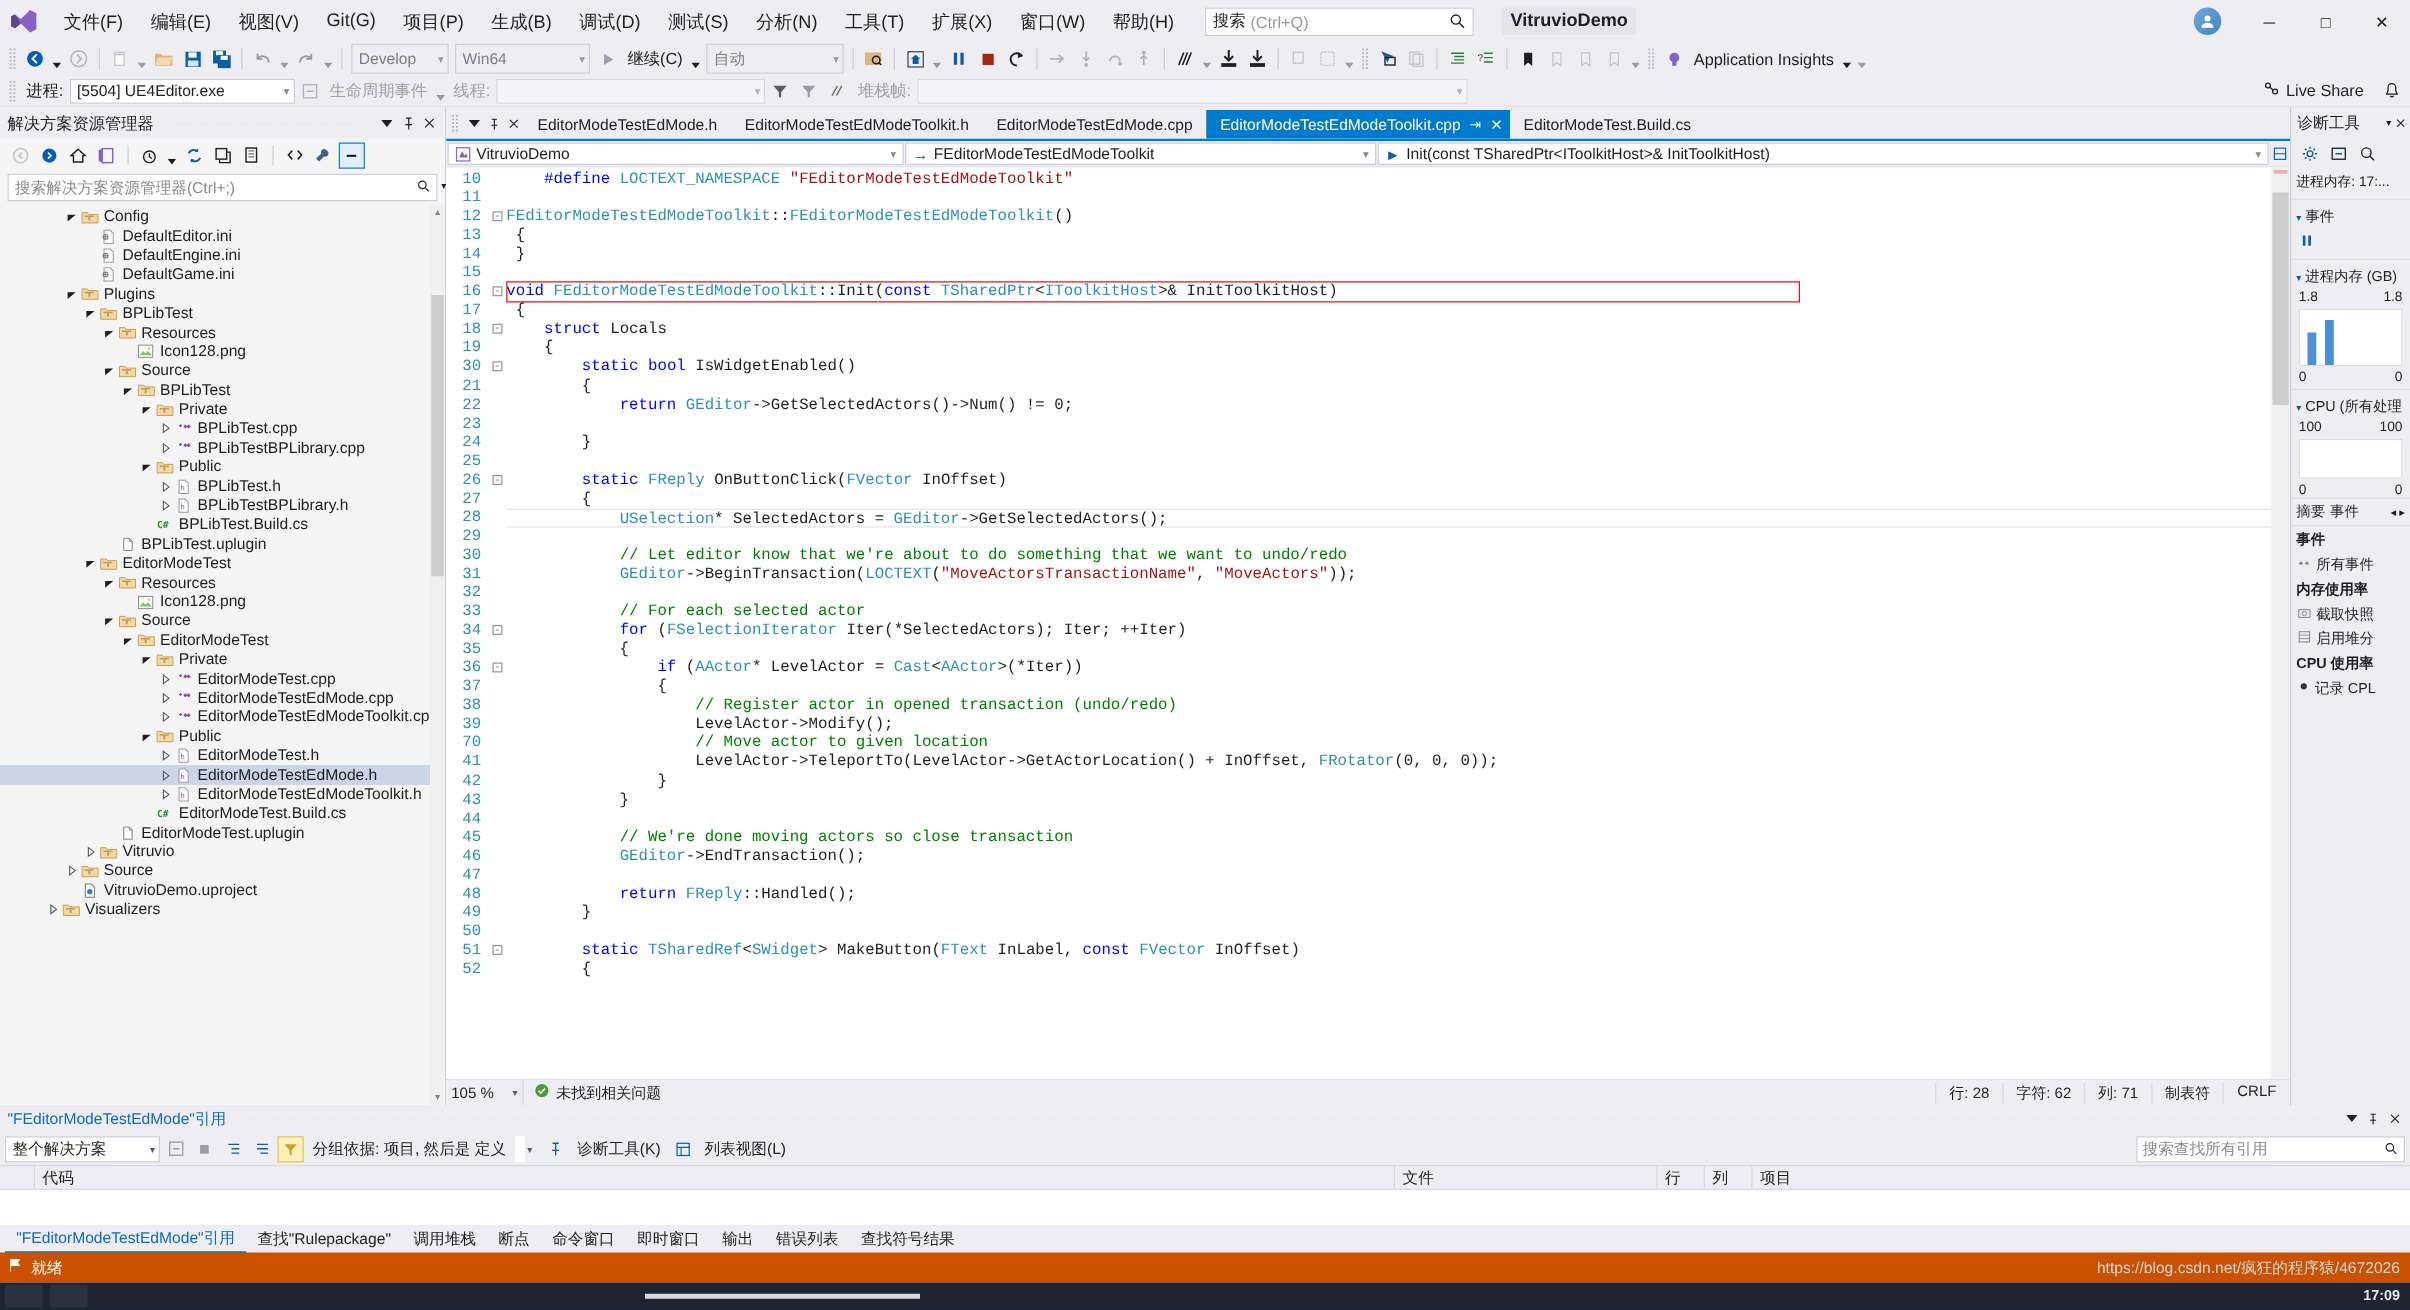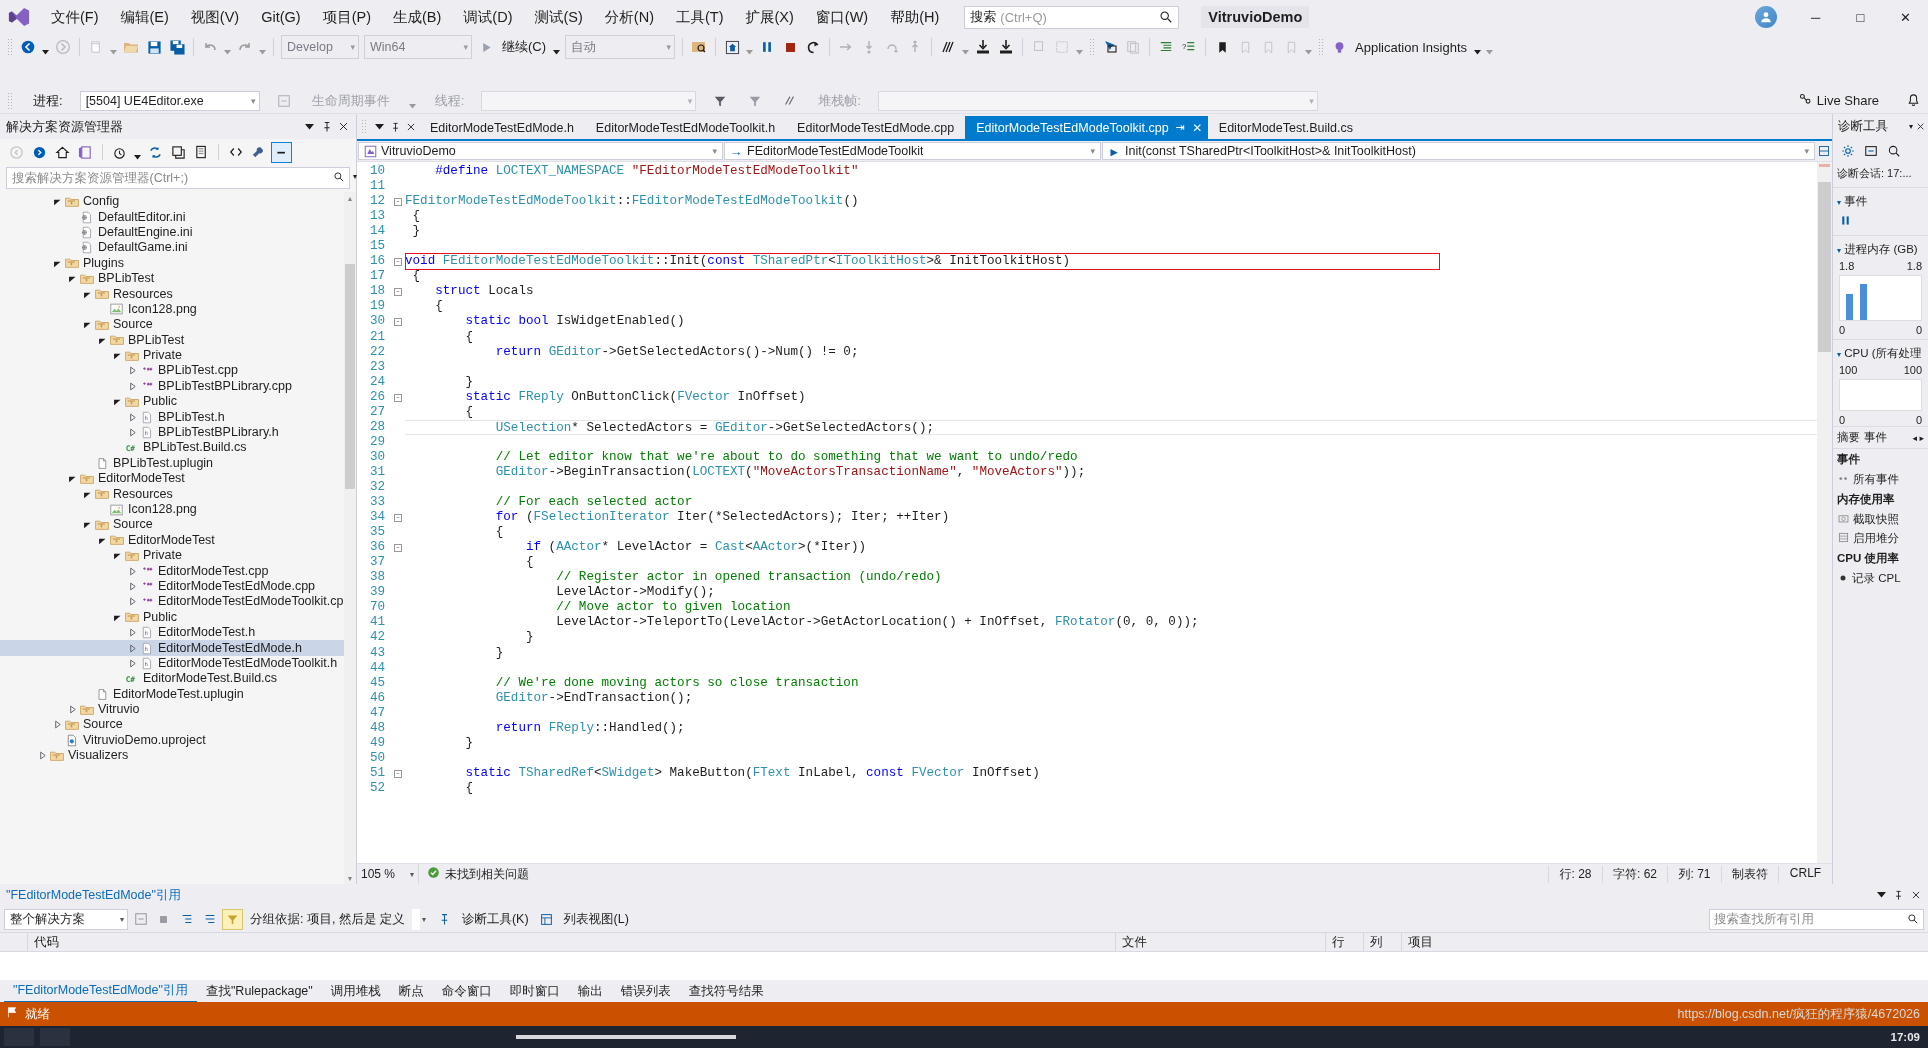--- a/index.html
+++ b/index.html
@@ -56,21 +56,21 @@
     height: 24px; border: 1px solid #d0d0d8; background: #eeeef2; display: flex; align-items: center;
     padding: 0 3px 0 5px; font-size: 12.5px; color: #7b7b86; margin: 0 2px; position:relative;
   }
   .tb-combo .cv { overflow: hidden; white-space: nowrap; }
   .tb-combo .carp { margin-left: auto; padding-left:6px; color:#9a9a9a; font-size:9px; }
   .tb-text { font-size: 13px; color: #1e1e1e; padding: 0 4px; white-space: nowrap;}
 
   
   .toolbar2 {
     height: 26px; flex: 0 0 26px; display: flex; align-items: center;
-    background: #eeeef2; padding-left: 4px; gap: 13px; border-bottom: 1px solid #e0e0e6; margin-top: 28px;
+    background: #eeeef2; padding-left: 4px; gap: 1px; border-bottom: 1px solid #e0e0e6;
   }
   .t2-label { font-size: 13px; color: #1e1e1e; padding: 0 4px; white-space:nowrap;}
   .t2-label.dim { color: #a0a0aa; }
   .t2-combo {
     height: 20px; border: 1px solid #cccedb; background: #fff; display: flex; align-items: center;
     padding: 0 3px 0 5px; font-size: 12.5px; color: #1e1e1e; position:relative;
   }
   .t2-combo.dis { background:#f5f5f7; border-color:#d8d8e0; color:#a0a0aa; }
   .live-share { margin-left:auto; display:flex;align-items:center;gap:5px; font-size:13px; padding-right:10px;}
 
@@ -1300,20 +1300,21 @@
                 <div class="cline"><span class="ln">15</span><span class="fold"></span><span class="ctext"></span></div>
                 <div class="cline" style="position: relative;"><span class="ln">16</span><span class="fold"><span style="display:inline-block;border:1px solid #999;width:8px;height:8px;line-height:7px;font-size:9px;">-</span></span><span class="ctext"><span class="kw">void</span> <span class="typ">FEditorModeTestEdModeToolkit</span>::Init(<span class="kw">const</span> <span class="typ">TSharedPtr</span>&lt;<span class="typ">IToolkitHost</span>&gt;&amp; InitToolkitHost)</span><div class="hl-box" style="left: 48px; right: 377px; top: -1px; height: 17px;"></div></div>
                 <div class="cline"><span class="ln">17</span><span class="fold"></span><span class="ctext"> {</span></div>
                 <div class="cline"><span class="ln">18</span><span class="fold"><span style="display:inline-block;border:1px solid #999;width:8px;height:8px;line-height:7px;font-size:9px;">-</span></span><span class="ctext">    <span class="kw">struct</span> Locals</span></div>
                 <div class="cline"><span class="ln">19</span><span class="fold"></span><span class="ctext">    {</span></div>
                 <div class="cline"><span class="ln">30</span><span class="fold"><span style="display:inline-block;border:1px solid #999;width:8px;height:8px;line-height:7px;font-size:9px;">-</span></span><span class="ctext">        <span class="kw">static</span> <span class="kw">bool</span> IsWidgetEnabled()</span></div>
                 <div class="cline"><span class="ln">21</span><span class="fold"></span><span class="ctext">        {</span></div>
                 <div class="cline"><span class="ln">22</span><span class="fold"></span><span class="ctext">            <span class="kw">return</span> <span class="typ">GEditor</span>-&gt;GetSelectedActors()-&gt;Num() != 0;</span></div>
                 <div class="cline"><span class="ln">23</span><span class="fold"></span><span class="ctext"></span></div>
                 <div class="cline"><span class="ln">24</span><span class="fold"></span><span class="ctext">        }</span></div>
+                <div class="cline"><span class="ln">25</span><span class="fold"></span><span class="ctext"></span></div>
                 <div class="cline"><span class="ln">26</span><span class="fold"><span style="display:inline-block;border:1px solid #999;width:8px;height:8px;line-height:7px;font-size:9px;">-</span></span><span class="ctext">        <span class="kw">static</span> <span class="typ">FReply</span> OnButtonClick(<span class="typ">FVector</span> InOffset)</span></div>
                 <div class="cline"><span class="ln">27</span><span class="fold"></span><span class="ctext">        {</span></div>
                 <div class="cline"><span class="ln">28</span><span class="fold"></span><span class="ctext" style="border-top:1px solid #e6e6e6;border-bottom:1px solid #e6e6e6;">            <span class="typ">USelection</span>* SelectedActors = <span class="typ">GEditor</span>-&gt;GetSelectedActors();</span></div>
                 <div class="cline"><span class="ln">29</span><span class="fold"></span><span class="ctext"></span></div>
                 <div class="cline"><span class="ln">30</span><span class="fold"></span><span class="ctext">            <span class="cmt">// Let editor know that we're about to do something that we want to undo/redo</span></span></div>
                 <div class="cline"><span class="ln">31</span><span class="fold"></span><span class="ctext">            <span class="typ">GEditor</span>-&gt;BeginTransaction(<span class="typ">LOCTEXT</span>(<span class="str">"MoveActorsTransactionName"</span>, <span class="str">"MoveActors"</span>));</span></div>
                 <div class="cline"><span class="ln">32</span><span class="fold"></span><span class="ctext"></span></div>
                 <div class="cline"><span class="ln">33</span><span class="fold"></span><span class="ctext">            <span class="cmt">// For each selected actor</span></span></div>
                 <div class="cline"><span class="ln">34</span><span class="fold"><span style="display:inline-block;border:1px solid #999;width:8px;height:8px;line-height:7px;font-size:9px;">-</span></span><span class="ctext">            <span class="kw">for</span> (<span class="typ">FSelectionIterator</span> Iter(*SelectedActors); Iter; ++Iter)</span></div>
                 <div class="cline"><span class="ln">35</span><span class="fold"></span><span class="ctext">            {</span></div>
@@ -1386,21 +1387,21 @@
               <path d="M5 8h6" stroke="#0a5ea8" stroke-width="1.3"></path>
             </svg>
           </span>
         <span class="st-btn">
             <svg width="14" height="14" viewBox="0 0 16 16">
               <circle cx="7" cy="7" r="4.3" fill="none" stroke="#1e1e1e" stroke-width="1.2"></circle>
               <line x1="10.2" y1="10.2" x2="14" y2="14" stroke="#1e1e1e" stroke-width="1.3"></line>
             </svg>
           </span>
       </div>
-      <div class="diag-sec" style="font-size:11px;">诊断会话: 17:...</div>
+      <div class="diag-sec" style="font-size:11px;">进程内存: 17:...</div>
       <div class="diag-divider"></div>
       <div class="diag-sec">
         <span style="color:#0a5ea8;font-size:8px;">▾</span> <span>事件</span>
       </div>
       <div style="display:flex;align-items:center;padding:2px 6px;">
         <span><svg width="13" height="13" viewBox="0 0 16 16">
               <rect x="4" y="3" width="2.6" height="10" fill="#0a5ea8"></rect>
               <rect x="9.4" y="3" width="2.6" height="10" fill="#0a5ea8"></rect>
             </svg></span>
       </div>

